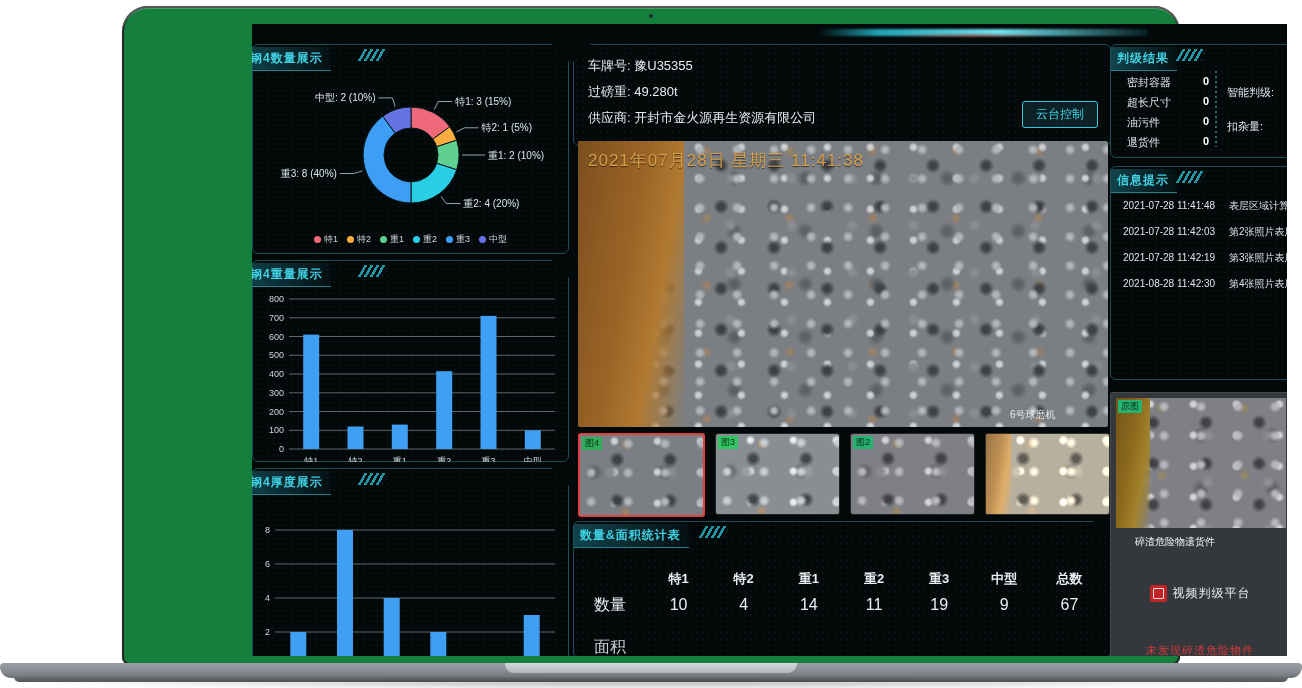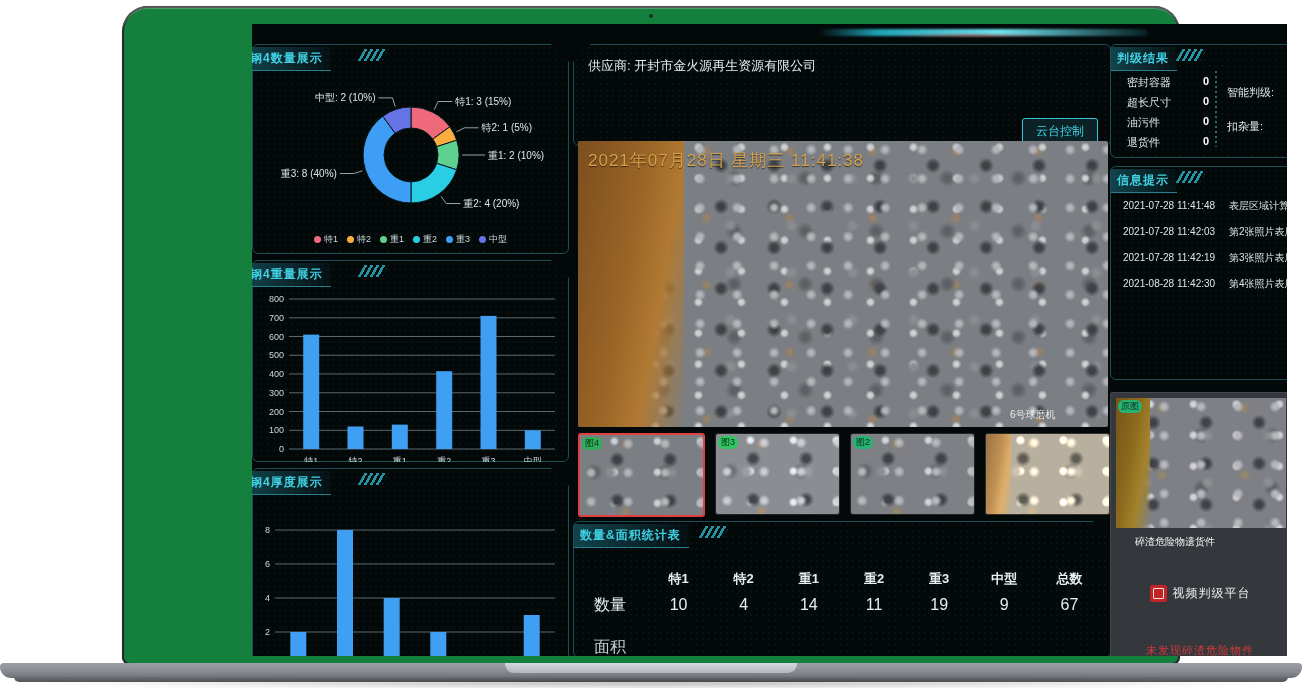--- a/index.html
+++ b/index.html
@@ -47,21 +47,21 @@
   .legend{position:absolute;left:0;right:0;bottom:7px;display:flex;justify-content:center;gap:9px;
     font-size:9px;color:#cfdadd;}
   .lg-item{display:inline-flex;align-items:center;gap:3px;cursor:pointer;}
   .lg-item i{display:inline-block;width:7px;height:7px;border-radius:50%;}
   
   .p-head{left:321px;top:20px;width:536px;height:100px;}
   .v-info{position:absolute;left:14px;top:8px;font-size:13px;line-height:26px;}
   .v-info b{font-weight:normal;color:#dfe8ea;}
   .ptz-btn{position:absolute;right:12px;top:56px;border:1px solid #35c8dc;color:#41d4e6;
     background:rgba(22,64,74,.45);font-size:12px;padding:4px 13px;border-radius:3px;cursor:pointer;
-    font-family:inherit;margin-top:17px;}
+    font-family:inherit;}
   .main-photo{position:absolute;left:326px;top:117px;width:530px;height:286px;border-radius:2px;
     overflow:hidden;}
   .scrap{background-color:#7b7e82;
     background-image:
       radial-gradient(circle at 30% 30%,#b2b5b9 2px,rgba(0,0,0,0) 6px),
       radial-gradient(circle at 70% 60%,#3e4145 3px,rgba(0,0,0,0) 8px),
       radial-gradient(circle at 50% 80%,#8a8d91 2px,rgba(0,0,0,0) 7px),
       radial-gradient(circle at 80% 20%,#cdcfd3 2px,rgba(0,0,0,0) 5px),
       radial-gradient(circle at 20% 70%,#5d6064 3px,rgba(0,0,0,0) 9px),
       radial-gradient(circle at 55% 15%,#97816a 2px,rgba(0,0,0,0) 6px);
@@ -69,21 +69,21 @@
   .wedge{position:absolute;left:0;top:0;bottom:0;width:20%;
     background:linear-gradient(100deg,#7c4f1f 0%,#9a6426 45%,#b07a33 70%,rgba(176,122,51,0) 100%);}
   .photo-stamp{position:absolute;left:10px;top:8px;font-size:17px;color:#d7a14b;
     text-shadow:0 1px 1px rgba(0,0,0,.6);letter-spacing:1px;}
   .photo-mark{position:absolute;left:432px;bottom:5px;font-size:10px;color:rgba(255,255,255,.85);}
   .thumbs{position:absolute;left:326px;top:409px;width:532px;height:82px;display:flex;gap:10px;}
   .thumb{position:relative;width:125px;height:80px;border-radius:3px;overflow:hidden;cursor:pointer;
     border:1px solid #222;padding-left:17px;}
   .thumb.sel{border:2px solid #e04040;}
   .badge{position:absolute;left:2px;top:2px;background:#2fae5a;color:#0b3018;font-size:9px;
-    padding:0 3px;border-radius:6px;line-height:13px;}
+    padding:0 3px;border-radius:0;line-height:13px;}
   .v1{filter:brightness(1.12) contrast(1.05);}
   .v2{filter:brightness(1.02) hue-rotate(12deg);}
   .v3{filter:sepia(.45) brightness(1.28);}
   .p-table{left:321px;top:497px;width:536px;height:135px;}
   .s-table{position:absolute;left:8px;top:44px;width:520px;}
   .t-row{display:grid;grid-template-columns:64px repeat(7,1fr);height:26px;line-height:26px;}
   .t-row .t-cell{text-align:center;font-size:16px;color:#e9eff1;}
   .t-row .t-label{text-align:left;padding-left:12px;}
   .t-head .t-cell{font-size:13px;font-weight:bold;}
   .t-partial{margin-top:16px;opacity:.85;gap:36px;}
@@ -208,20 +208,22 @@
               <rect x="82.0" y="27.0" width="16" height="136.0" fill="#3f9ff2"></rect>
               <rect x="128.7" y="95.0" width="16" height="68.0" fill="#3f9ff2"></rect>
               <rect x="175.3" y="129.0" width="16" height="34.0" fill="#3f9ff2"></rect>
               <rect x="222.0" y="157.9" width="16" height="5.1" fill="#3f9ff2"></rect>
               <rect x="268.7" y="112.0" width="16" height="51.0" fill="#3f9ff2"></rect>
             </svg></div>
       </section>
 
       <section class="panel panel-cutleft p-head">
         <div class="v-info">
+          <div><b>车牌号:</b> <span>豫U35355</span></div>
+          <div><b>过磅重:</b> <span>49.280t</span></div>
           <div><b>供应商:</b> <span>开封市金火源再生资源有限公司</span></div>
         </div>
         <button class="ptz-btn">云台控制</button>
       </section>
 
       <div class="main-photo scrap">
         <i class="wedge"></i>
         <span class="photo-stamp">2021年07月28日 星期三 11:41:38</span>
         <span class="photo-mark">6号球磨机</span>
       </div>

